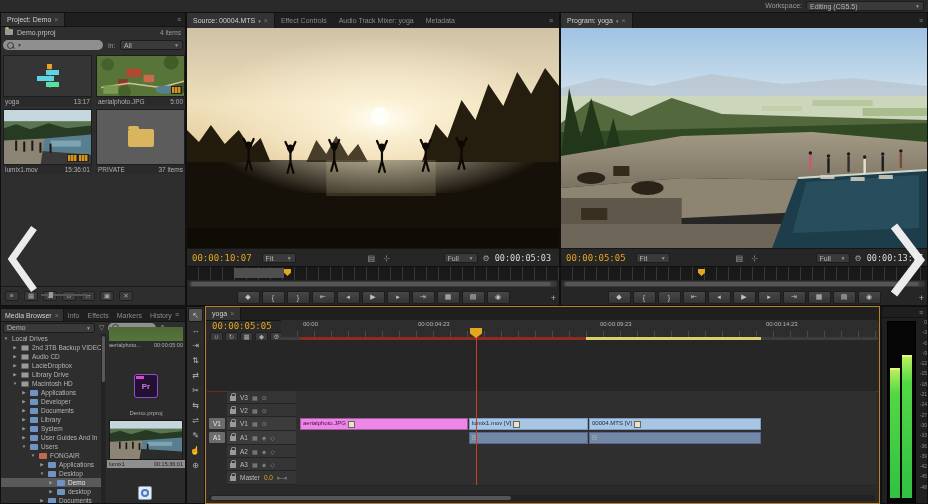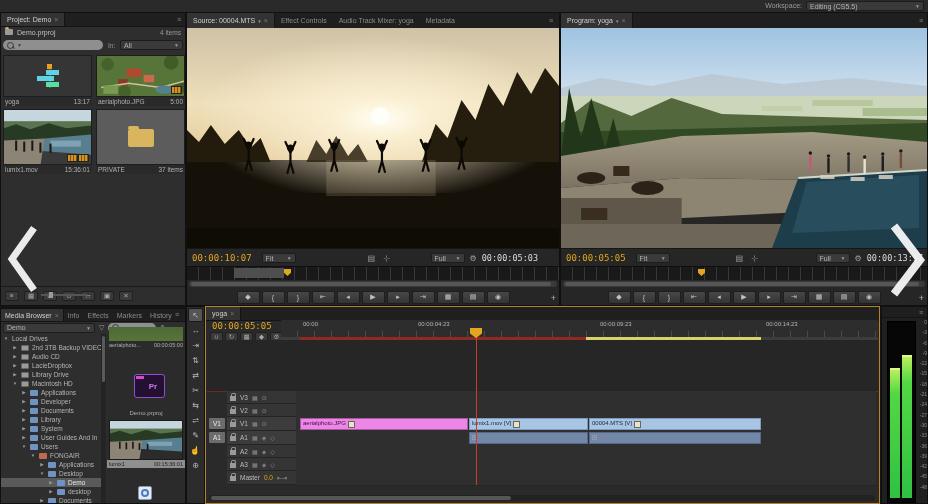--- a/index.html
+++ b/index.html
@@ -277,21 +277,21 @@
       <div style="margin-left:72px;display:flex;gap:8px;">
 
       <span class="tico" style="font-size:8px;color:#a0a0a0;">▤</span>
           <span class="tico" style="font-size:8px;color:#a0a0a0;">⊹</span>
         </div>
       <div class="dropdown" style="width:34px;margin-left:auto;">
         <span>Full</span>
           <span class="caret">▼</span>
       </div>
       <span style="font-size:8px;color:#a0a0a0;margin:0 5px;">⚙</span>
-      <span class="tc small" style="color:#dcdcdc;margin-right:21px;">00:00:05:03</span>
+      <span class="tc small" style="color:#dcdcdc;margin-right:8px;">00:00:05:03</span>
     </div>
 
     <div class="scrubber" style="left:0;top:253px;width:372px;height:13px;">
       <span class="abs" style="left:47px;top:1px;width:50px;height:10px;background:#4f4f4f;"></span>
       <span class="ybar-marker" style="left:97px;top:2px;"></span>
     </div>
     <div class="hscroll" style="left:2px;top:268px;width:368px;height:6px;">
       <span class="thumb" style="left:2px;width:360px;"></span>
     </div>
     <div class="transport" style="left:0;top:276px;width:372px;height:16px;">
@@ -594,21 +594,21 @@
 
     <div class="abs" style="left:106px;top:25px;width:78px;height:169px;background:#2b2b2b;">
       <div class="abs" style="left:2px;top:-7px;width:74px;height:14px;overflow:hidden;">
         <div style="width:74px;height:22px;background:linear-gradient(#4d6a34,#5c7a3e);"></div>
       </div>
       <div class="abs" style="left:0;top:8px;width:78px;display:flex;justify-content:space-between;font-size:5.5px;color:#b0b0b0;padding:0 2px;box-sizing:border-box;">
         <span>aerialphoto...</span>
         <span>00:00:05:00</span>
       </div>
 
-      <div class="abs" style="left:27px;top:40px;width:22px;height:22px;background:#241031;border:1px solid #8e4fd0;border-radius:3px;display:flex;align-items:center;justify-content:center;padding-left:7px;">
+      <div class="abs" style="left:27px;top:40px;width:22px;height:22px;background:#241031;border:1px solid #8e4fd0;border-radius:3px;display:flex;align-items:center;justify-content:center;">
         <span style="color:#c87ae8;font-size:8px;font-weight:bold;">Pr</span>
         <span class="abs" style="left:1px;top:1px;width:8px;height:3px;background:#d04ec0;"></span>
       </div>
       <div class="abs" style="left:0;top:76px;width:78px;text-align:center;font-size:6px;color:#b0b0b0;">
         <span>Demo.prproj</span>
       </div>
 
       <div class="abs" style="left:2px;top:86px;width:74px;height:40px;overflow:hidden;border:1px solid #1a1a1a;box-sizing:border-box;">
         <svg width="72" height="38" viewBox="0 0 88 55" preserveAspectRatio="none">
           <rect width="88" height="16" fill="#c6d6de"></rect>

